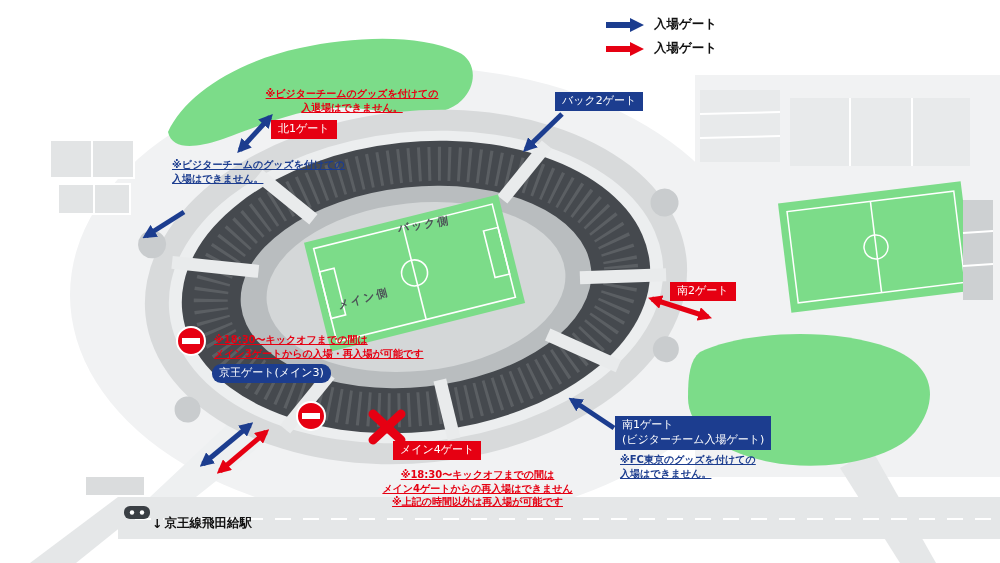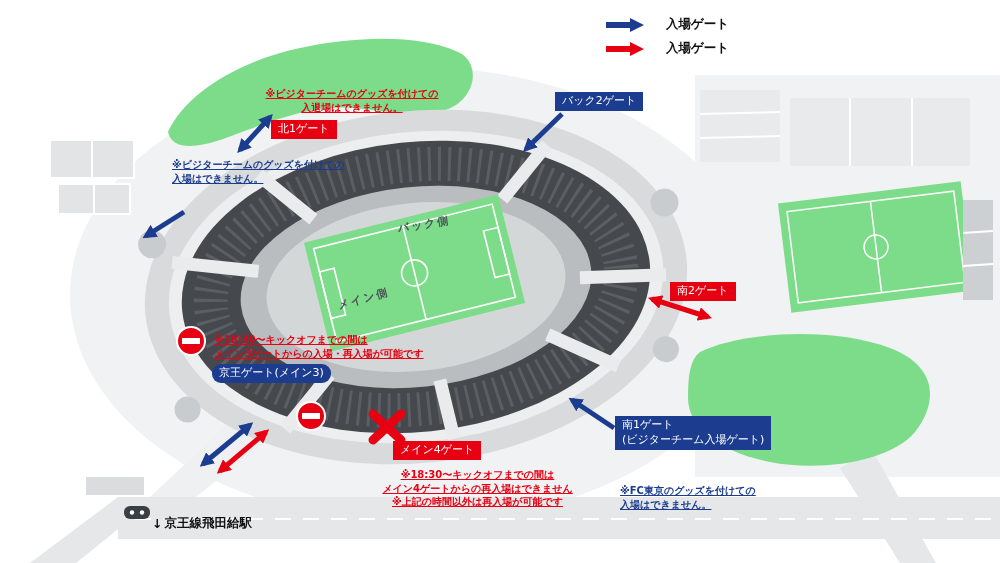--- a/index.html
+++ b/index.html
@@ -9,21 +9,21 @@
   .abs { position:absolute; }
   .pre { white-space:pre-line; }
   .gate { color:#fff; font-weight:normal; font-size:11px; line-height:1.35; padding:2px 7px; text-align:left; }
   .gate.blue { background:#1c3d8f; }
   .gate.red  { background:#e60012;text-align:right; }
   .note { font-weight:bold; font-size:10px; line-height:1.35;text-decoration:underline; }
   .note.red  { color:#e60012; }
   .note.blue { color:#1c3d8f; }
   .center { text-align:center; }
   .legend { position:absolute; left:606px; top:16px; display:flex; flex-direction:column; gap:7px; }
-  .legend-row { display:flex; align-items:center; gap:22px; font-size:12.5px; font-weight:bold; color:#111; }
+  .legend-row { display:flex; align-items:center; gap:10px; font-size:12.5px; font-weight:bold; color:#111; }
   .side-label { color:#4c5257; font-weight:bold; font-size:11px; letter-spacing:2px; transform-origin:left center; }
   .station-label { font-size:12.5px; font-weight:bold; color:#111; display:flex; align-items:center; gap:2px; }
 </style>
 </head>
 <body>
 
 <div class="map">
 
   <svg class="scene" width="1000" height="563" viewBox="0 0 1000 563">
     <defs>
@@ -171,21 +171,21 @@
 
   <div class="note red abs pre center" style="left:262px; top:87px; width:180px;">※ビジターチームのグッズを付けての
 入退場はできません。</div>
   <div class="note blue abs pre" style="left:172px; top:158px;">※ビジターチームのグッズを付けての
 入場はできません。</div>
   <div class="note red abs pre" style="left:214px; top:333px;">※18:30〜キックオフまでの間は
 メイン3ゲートからの入場・再入場が可能です</div>
   <div class="note red abs pre center" style="left:350px; top:468px; width:255px;">※18:30〜キックオフまでの間は
 メイン4ゲートからの再入場はできません
 ※上記の時間以外は再入場が可能です</div>
-  <div class="note blue abs pre" style="left:620px; top:453px;margin-top:31px;">※FC東京のグッズを付けての
+  <div class="note blue abs pre" style="left:620px; top:453px;">※FC東京のグッズを付けての
 入場はできません。</div>
 
   <div class="side-label abs" style="left:398px; top:221px; transform:rotate(-9deg);">バック側</div>
   <div class="side-label abs" style="left:338px; top:298px; transform:rotate(-15deg);">メイン側</div>
 
   <div class="station-label abs" style="left:152px; top:515px;">
     <span>↓</span>
     <span>京王線飛田給駅</span>
   </div>
 

